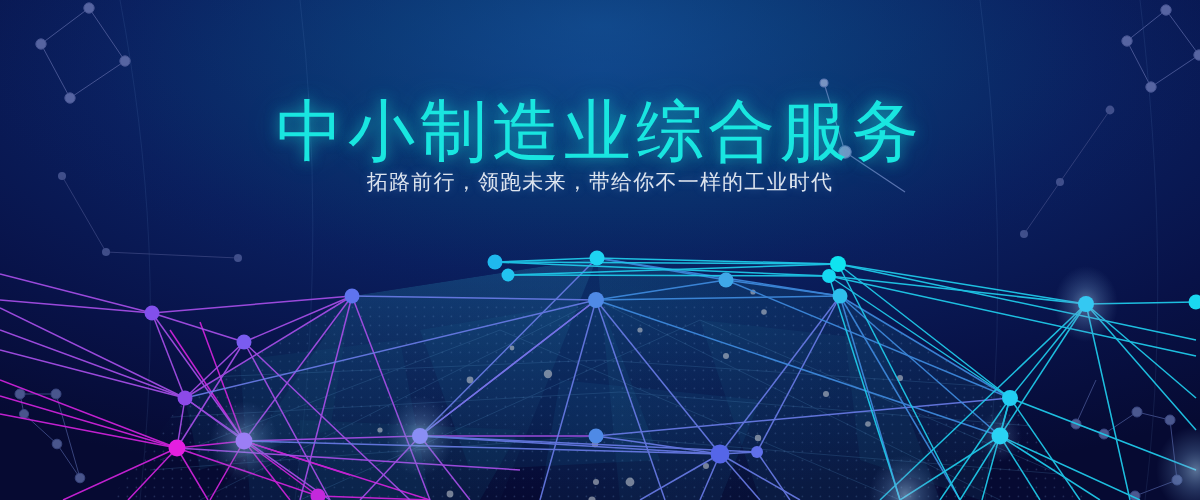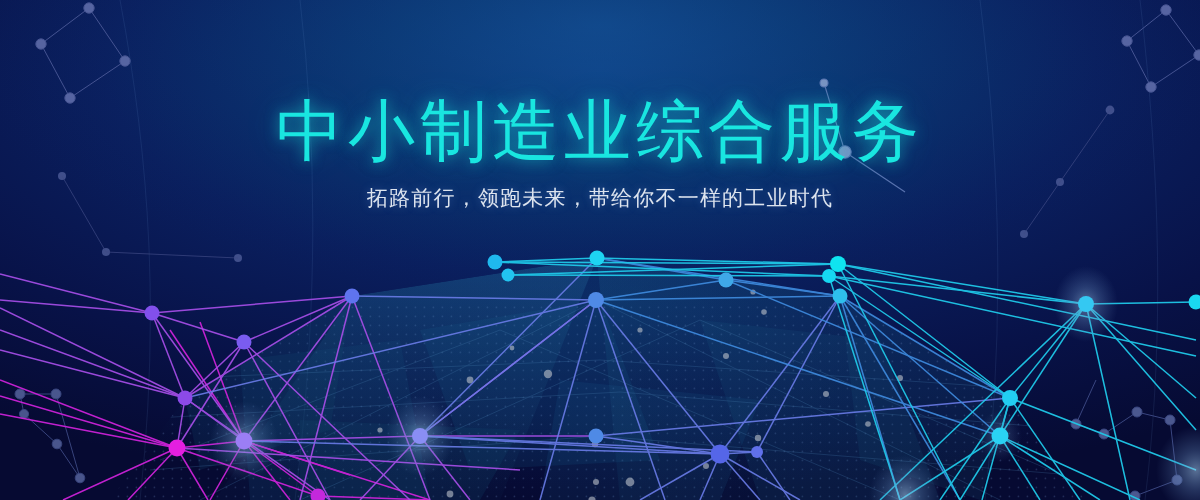--- a/index.html
+++ b/index.html
@@ -21,21 +21,21 @@
     margin-top:96px;
     font-size:67px;
     line-height:1.05;
     letter-spacing:5px;
     font-weight:300;
     color:#19e6e0;
     text-shadow:0 0 14px rgba(25,230,224,.55),0 0 34px rgba(25,220,230,.30);
     white-space:nowrap;
   }
   #subtitle{
-    margin-top:18px;
+    margin-top:2px;
     font-size:21px;
     letter-spacing:1.2px;
     font-weight:400;
     color:#dde4ee;
     text-shadow:0 0 8px rgba(120,170,255,.35);
     white-space:nowrap;
   }
 </style>
 </head>
 <body>

